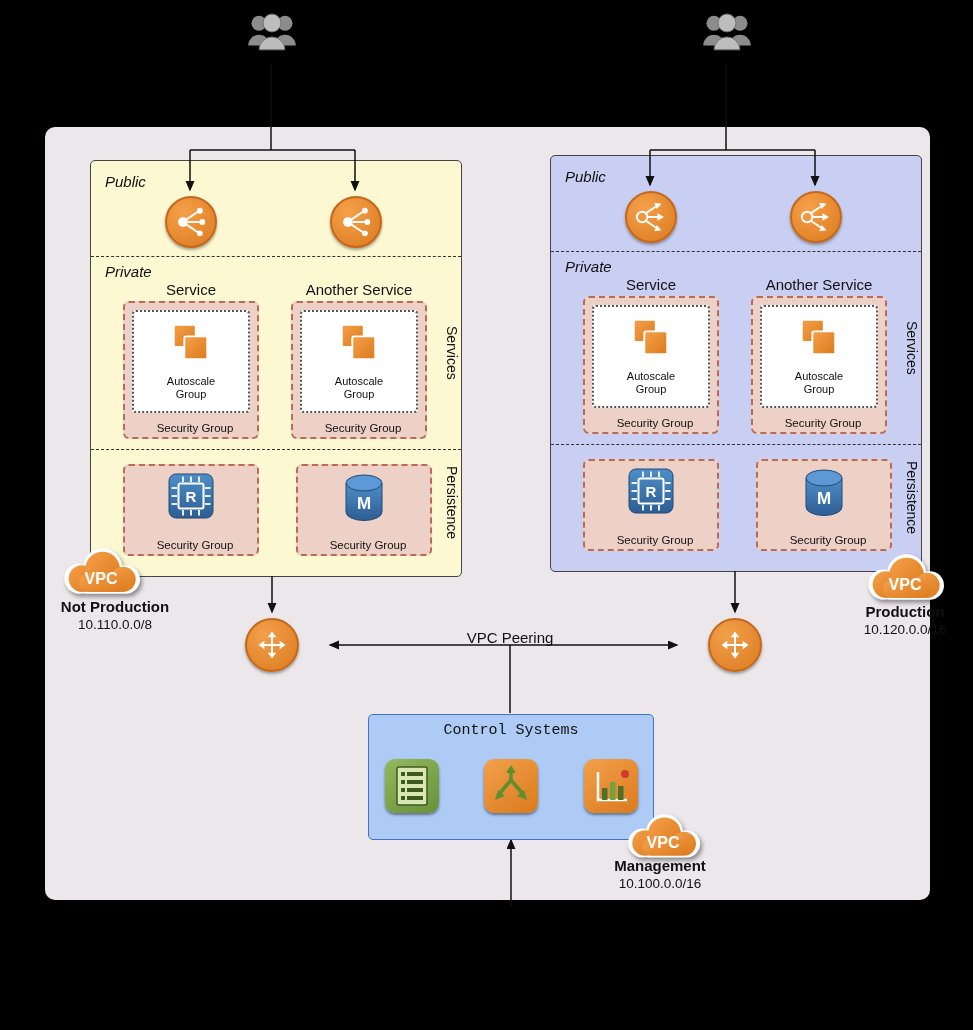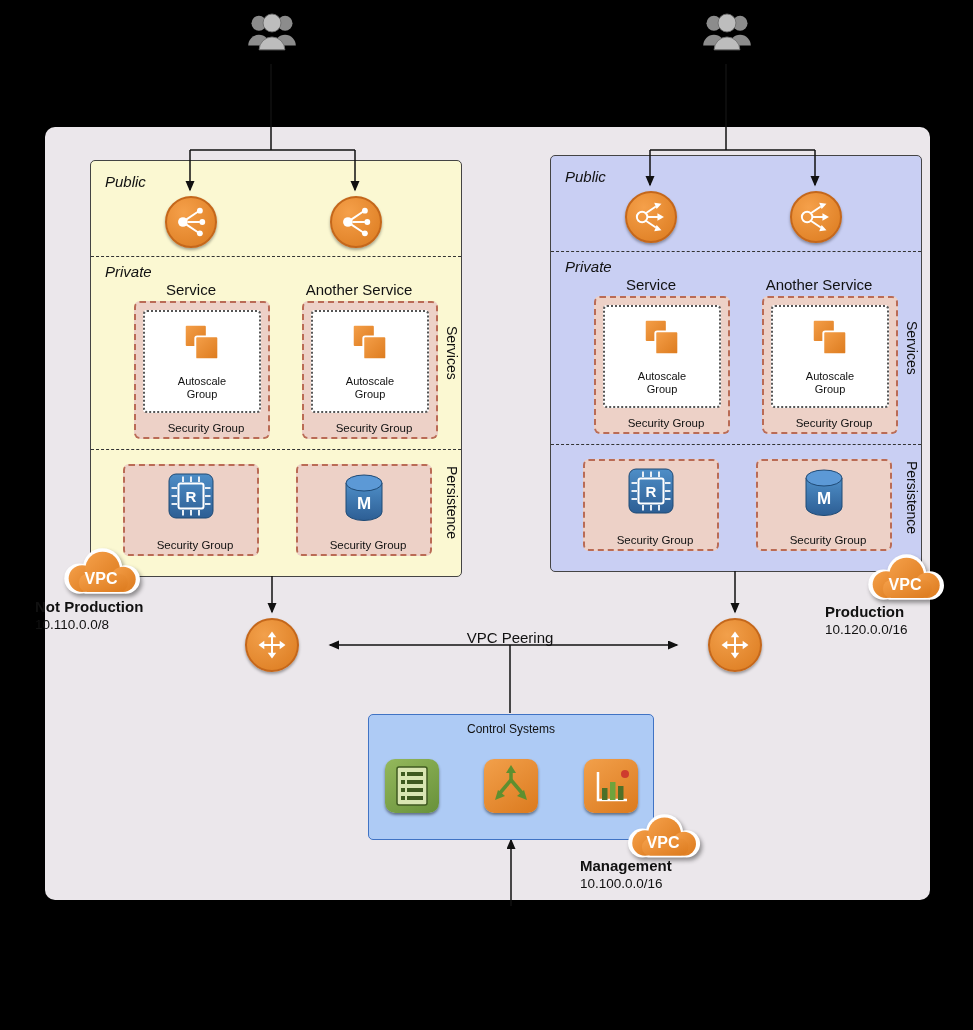--- a/index.html
+++ b/index.html
@@ -21,55 +21,55 @@
       background:radial-gradient(circle at 35% 30%,#F5A04A,#DB7A1E);border:2px solid #C4671B;
       box-shadow:0 2px 3px rgba(0,0,0,.35);display:flex;align-items:center;justify-content:center;}
   .lb svg{width:42px;height:42px;}
 
   .sep{position:absolute;left:0;right:0;border-top:1px dashed #333;}
 
   .svc-title{position:absolute;top:120px;width:136px;text-align:center;font-size:15px;}
 
   .sg{position:absolute;width:136px;background:#EDD1C7;border:2px dashed #BA6B55;
       border-radius:6px;box-sizing:border-box;}
-  .sg-svc{top:140px;height:138px;margin-left:11px;}
+  .sg-svc{top:140px;height:138px;}
   .sg-per{top:303px;height:92px;}
   .sg-label{position:absolute;bottom:3px;left:0;right:0;text-align:center;font-size:11.5px;padding-left:8px;}
 
   .asg-box{position:absolute;left:7px;top:7px;right:7px;height:103px;background:#fff;
            border:2px dotted #555;border-radius:4px;box-sizing:border-box;
            display:flex;flex-direction:column;align-items:center;justify-content:space-evenly;}
   .asg-label{font-size:11px;text-align:center;line-height:1.2;width:64px;}
 
   .picon{position:absolute;left:0;right:0;top:7px;display:flex;justify-content:center;}
 
   .vlabel{position:absolute;right:1px;writing-mode:vertical-rl;text-align:center;font-size:14px;}
   .vl-svc{top:97px;height:190px;}
   .vl-per{top:290px;height:103px;}
 
   .cloud{position:absolute;z-index:6;}
   .cloud svg{display:block;width:100%;filter:drop-shadow(2px 3px 2px rgba(0,0,0,.4));}
   .cloud-label{position:absolute;inset:0;display:flex;align-items:center;justify-content:center;
                padding-top:16%;color:#fff;font-weight:bold;font-size:16px;}
   .cloud-aws .cloud-label{font-size:25px;}
 
-  .net-label{position:absolute;z-index:6;text-align:left;width:160px;}
+  .net-label{position:absolute;z-index:6;text-align:center;width:160px;}
   .net-name{font-weight:bold;font-size:15px;}
   .net-cidr{font-size:13.5px;margin-top:2px;}
 
   .router{position:absolute;width:54px;height:54px;border-radius:50%;box-sizing:border-box;
           background:radial-gradient(circle at 35% 30%,#F2A04B,#DB7A1E);border:2px solid #C4671B;
           box-shadow:0 2px 3px rgba(0,0,0,.35);display:flex;align-items:center;justify-content:center;z-index:4;}
   .router svg{width:40px;height:40px;}
 
   .peering-label{position:absolute;left:425px;top:622px;width:170px;text-align:center;font-size:15px;z-index:4;margin-top:7px;}
 
   .control{position:absolute;left:368px;top:714px;width:284px;height:124px;background:#AECBF5;
            border:1px solid #4073C4;border-radius:5px;z-index:4;}
-  .control-title{position:absolute;top:7px;left:0;right:0;text-align:center;font-size:12px;}
+  .control-title{position:absolute;top:7px;left:0;right:0;text-align:center;font-size:15px;font-family:Liberation Mono, monospace;}
   .ctl-icon{position:absolute;top:44px;width:54px;height:54px;border-radius:10px;
             box-shadow:0 2px 3px rgba(0,0,0,.45);}
   .ctl-icon svg{width:54px;height:54px;display:block;}
   .ctl-green{background:linear-gradient(145deg,#94B85C,#68913A);}
   .ctl-orange{background:linear-gradient(145deg,#F2A04B,#DB7A1E);}
 
   .usergrp{position:absolute;z-index:2;}
 
   .icon-letter{font-family:"Liberation Sans",sans-serif;font-weight:bold;font-size:15px;fill:#fff;}
   .icon-letter-big{font-size:17px;}

